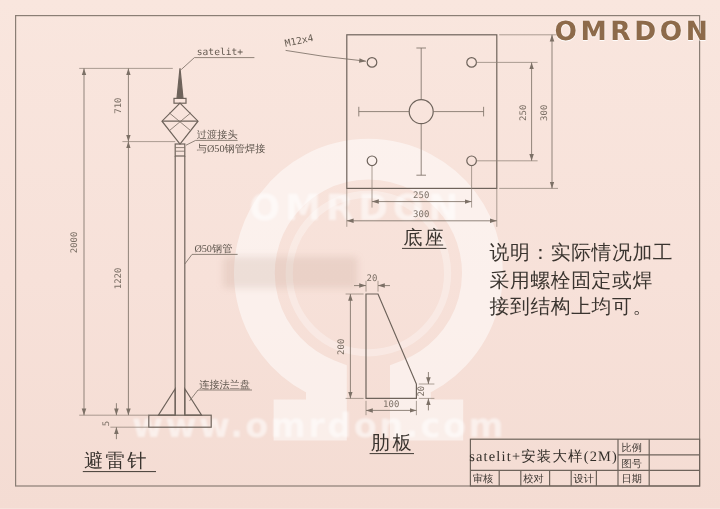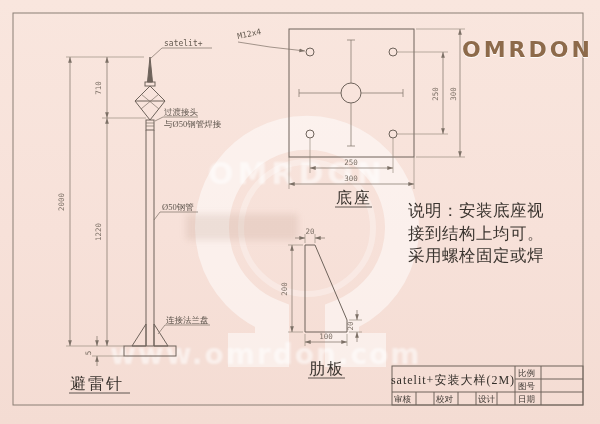--- a/index.html
+++ b/index.html
@@ -9,21 +9,21 @@
     font-family:"Liberation Sans",sans-serif;
   }
   .layer{position:absolute;left:0;top:0;width:600px;height:424px;}
   
   .wm-text{position:absolute;color:rgba(255,255,255,0.55);filter:blur(1.1px);
     font-family:"DejaVu Sans",sans-serif;font-weight:bold;white-space:nowrap;}
   .wm-brand{left:208px;top:156px;font-size:30px;letter-spacing:4px;}
   .wm-url{left:110px;top:338px;font-size:28px;letter-spacing:2px;}
   .wm-cjk{position:absolute;background:rgba(158,114,92,0.14);filter:blur(3px);border-radius:3px;}
   
-  .logo{position:absolute;left:462px;top:37px;width:118px;text-align:right;
+  .logo{position:absolute;left:462px;top:14px;width:118px;text-align:right;
     font-family:"DejaVu Sans",sans-serif;font-weight:800;font-size:22px;
     letter-spacing:3px;color:#8d6a4a;
     text-shadow:0 1px 0 rgba(255,255,255,0.85),0 0 2px rgba(255,255,255,0.6);}
   
   .note{position:absolute;left:408px;top:200px;width:165px;
     font-family:"Liberation Serif",serif;color:#3a342f;font-size:16.5px;line-height:22.5px;
     letter-spacing:0.5px;}
   
   .ln{stroke:#6e635b;stroke-width:1;fill:none;}
   .lnf{stroke:#6e635b;stroke-width:1;fill:#6e635b;}
@@ -226,18 +226,18 @@
     <text class="tb" x="518" y="376">比例</text>
     <text class="tb" x="518" y="389">图号</text>
     <text class="tb" x="518" y="402">日期</text>
     <text class="tb" x="394" y="402">审核</text>
     <text class="tb" x="436" y="402">校对</text>
     <text class="tb" x="478" y="402">设计</text>
   </g>
 </svg>
 
 <div class="note">
-  <div>说明：安装底座视</div>
+  <div>说明：实际情况加工</div>
+  <div>采用螺栓固定或焊</div>
   <div>接到结构上均可。</div>
-  <div>采用螺栓固定或焊</div>
 </div>
 
 <div class="logo">OMRDON</div>
 
 </body></html>

